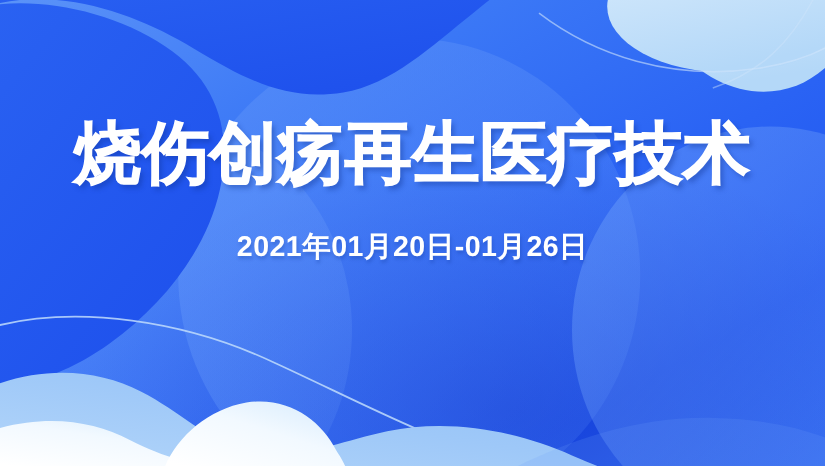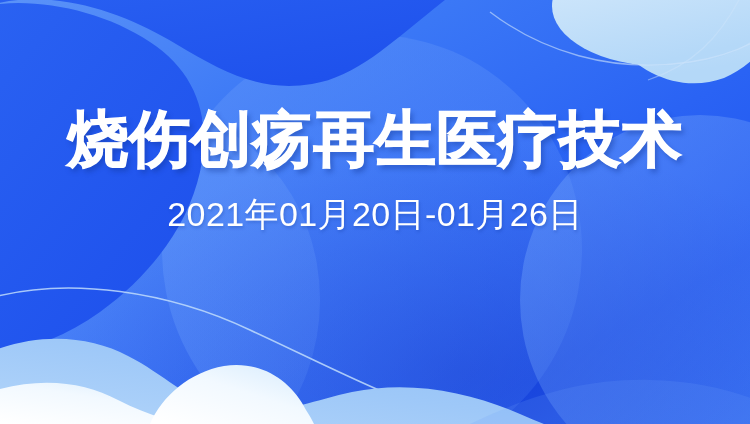--- a/index.html
+++ b/index.html
@@ -54,24 +54,24 @@
     font-size: 45px;
     line-height: 1.15;
     font-weight: 700;
     color: #ffffff;
     letter-spacing: 0.2px;
     white-space: nowrap;
     text-shadow: 2px 3px 4px rgba(12, 48, 140, 0.32);
     -webkit-text-stroke: 0.8px #ffffff;
   }
   .title-date {
-    margin-top: 22px;
-    font-size: 34px;
+    margin-top: 36px;
+    font-size: 26px;
     line-height: 1.1;
-    font-weight: 400;
+    font-weight: 700;
     color: #ffffff;
     letter-spacing: 0.4px;
     white-space: nowrap;
     text-shadow: 1px 2px 3px rgba(12, 48, 140, 0.25);
   }
 </style>
 </head>
 <body>
 
 <div id="banner">

